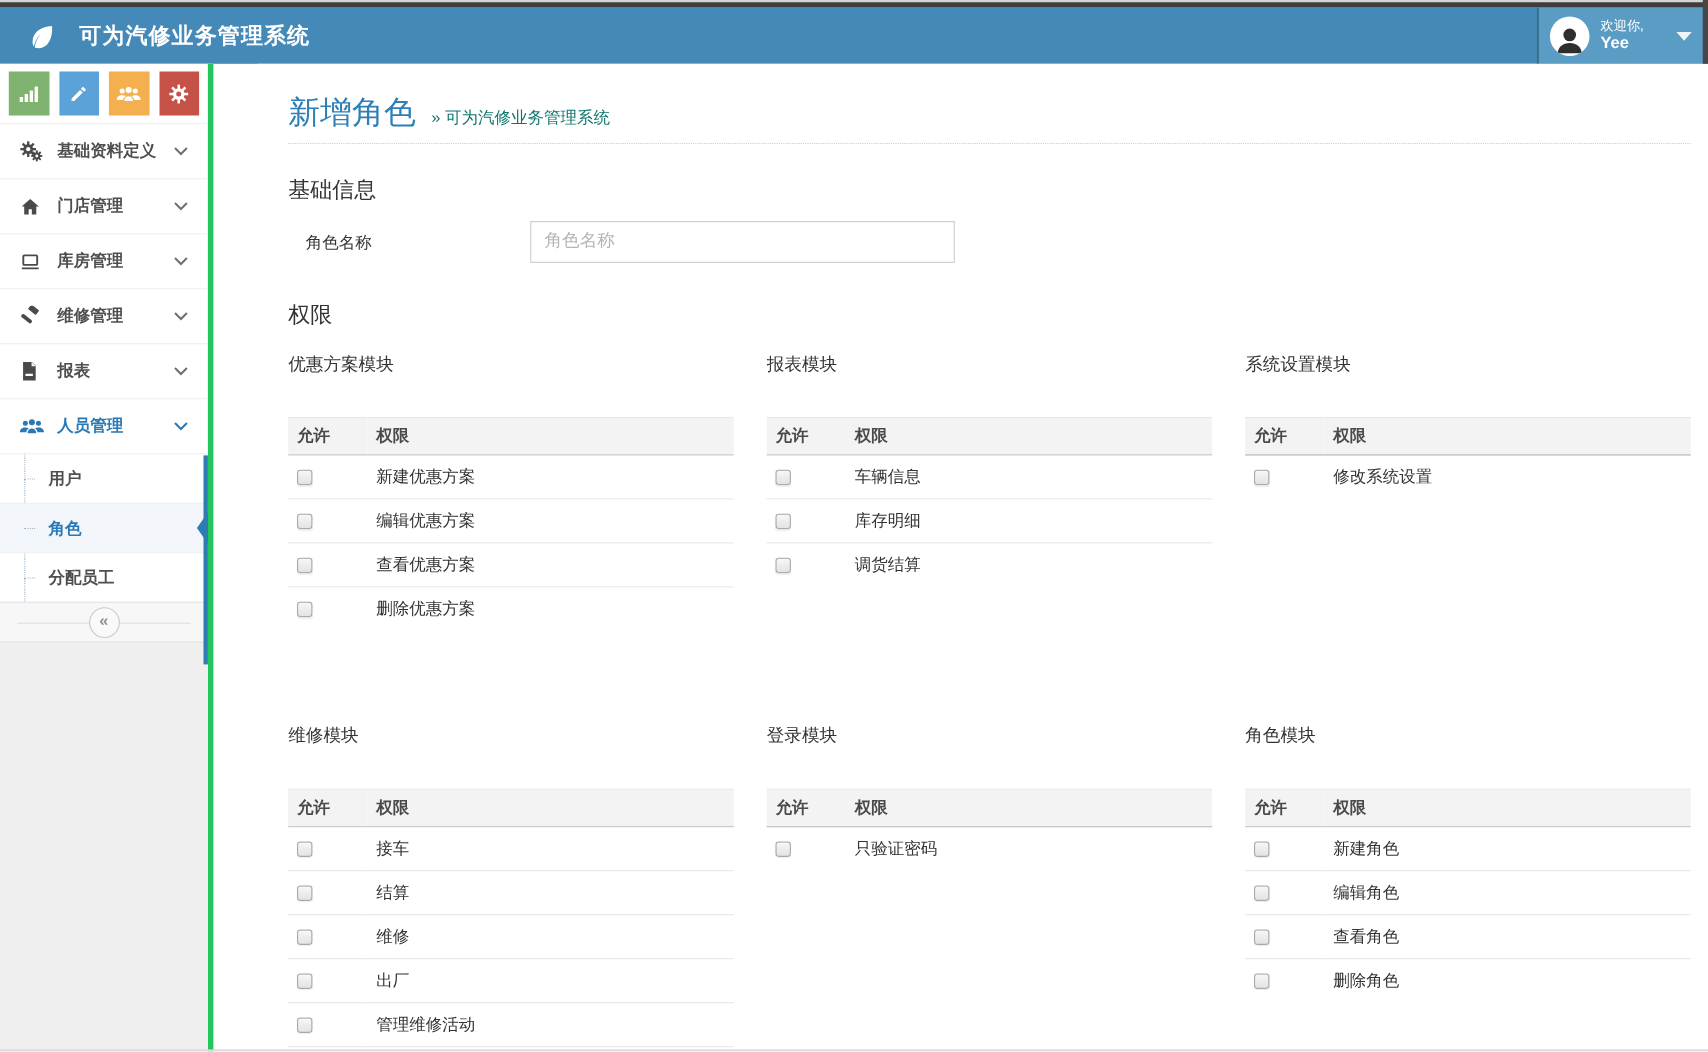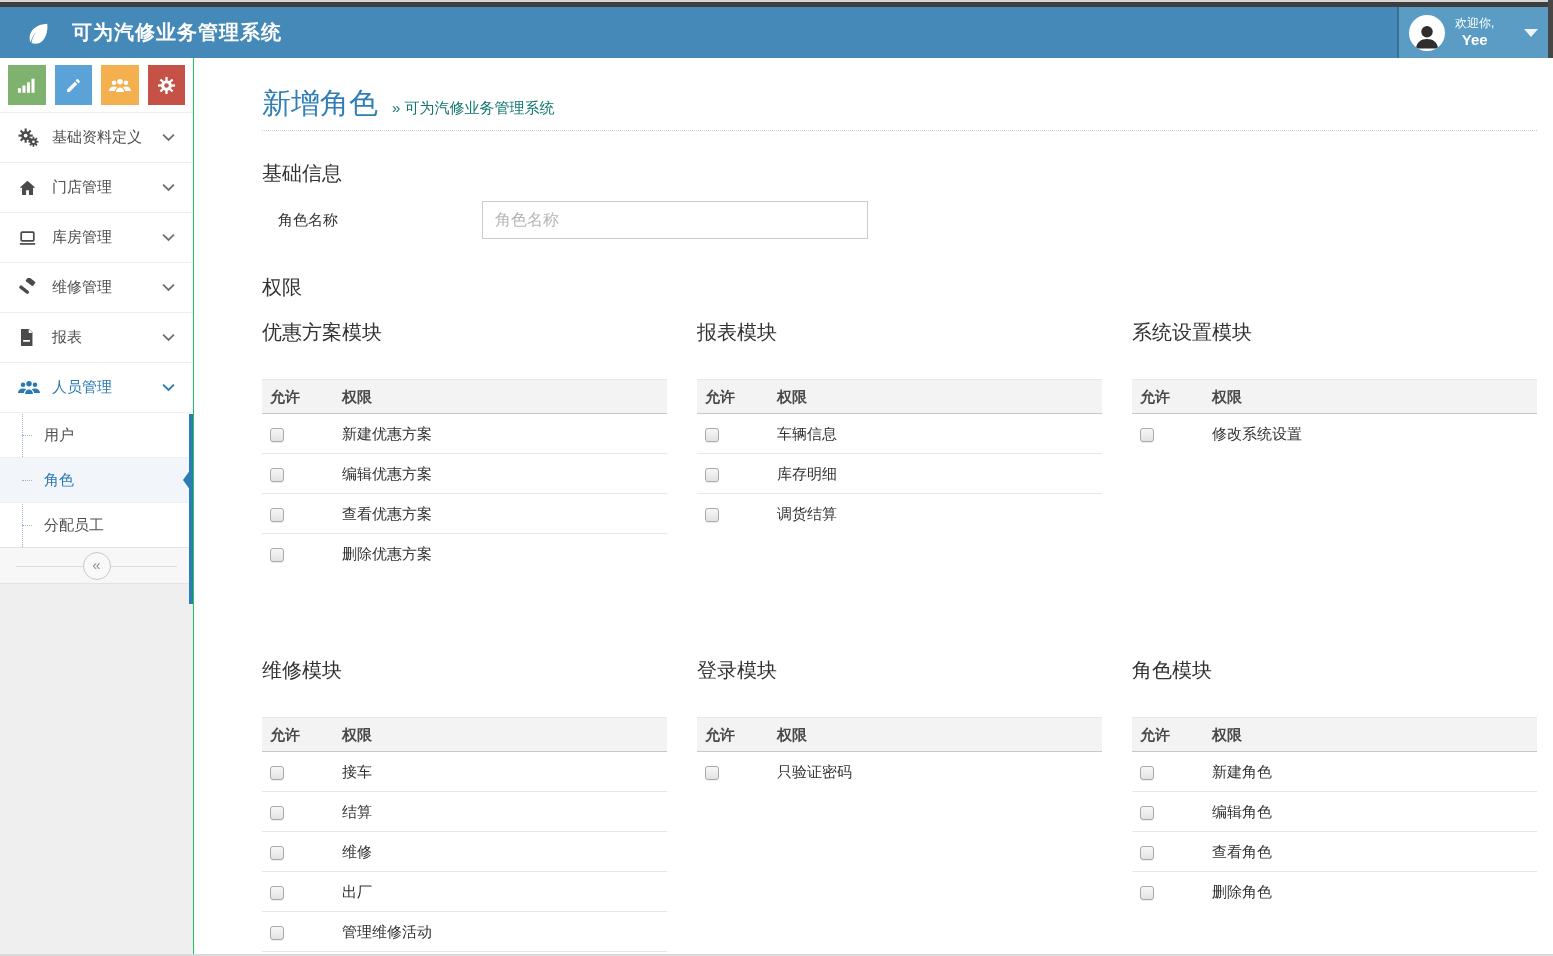--- a/index.html
+++ b/index.html
@@ -21,30 +21,30 @@
     display:flex; align-items:center; padding-left:26px; color:#fff;
   }
   .brand { display:flex; align-items:center; gap:22px; }
   .brand-title { font-size:20px; font-weight:bold; letter-spacing:1px; }
   .user-box {
     position:absolute; right:5px; top:0; height:51px; width:151px;
     background:#5b9cc5; border-left:2px solid #38708f;
     display:flex; align-items:center; padding:0 10px; gap:10px;
   }
   .avatar { width:36px; height:36px; border-radius:50%; background:#fff; display:flex; align-items:flex-end; justify-content:center; overflow:hidden; flex:none; }
-  .user-text { line-height:1.15;text-align:center; }
+  .user-text { line-height:1.15; }
   .user-welcome { font-size:12px; }
   .user-name { font-size:15px; font-weight:bold; }
   .caret-down { width:0; height:0; margin-left:auto; border-left:7px solid transparent; border-right:7px solid transparent; border-top:8px solid #eef4f8; }
 
   
   .sidebar {
     position:absolute; left:0; top:58px; bottom:0; width:194px;
-    background:#fff; border-right:1px solid #22c55e;
-    display:flex; flex-direction:column;
+    background:#fff; border-right:5px solid #22c55e;
+    display:flex; flex-direction:column;font-weight:bold;
   }
   .shortcut-row { display:flex; gap:9px; padding:7px 8px; height:54px; }
   .shortcut-btn { width:45px; height:40px; display:flex; align-items:center; justify-content:center; cursor:pointer; }
   .menu-item {
     height:50px; display:flex; align-items:center; padding:0 18px;
     border-top:1px solid #efefef; color:#4f4f4f; font-size:15px; cursor:pointer;
   }
   .menu-item .mi-icon { width:24px; display:flex; justify-content:flex-start; color:#4a4a4a; }
   .menu-item .mi-label { margin-left:10px; }
   .menu-item .mi-chevron { margin-left:auto; color:#707070; display:flex; }
@@ -86,21 +86,21 @@
   .text-input {
     width:386px; height:38px; border:1px solid #ccc; padding:8px 12px;
     font-size:16px; color:#555; font-family:inherit; outline:none;
   }
   .text-input::placeholder { color:#b5b5b5; }
 
   .perm-grid {
     margin-top:20px; display:grid; grid-template-columns:repeat(3,1fr);
     column-gap:30px; row-gap:86px; align-items:start;
   }
-  .module-title { margin:0 0 36px; font-size:20px; font-weight:normal; color:#333; line-height:22px; }
+  .module-title { margin:0 0 36px; font-size:16px; font-weight:normal; color:#333; line-height:22px; }
   .perm-table { width:100%; border-collapse:collapse; }
   .perm-table th {
     background:#f3f3f3; text-align:left; font-size:15px; color:#4a4a4a;
     padding:6px 8px; border-top:1px solid #e8e8e8; border-bottom:1px solid #c8c8c8; line-height:21px;
   }
   .perm-table th.col-allow, .perm-table td.cb-cell { width:72px; }
   .perm-table td { padding:9px 8px; font-size:15px; color:#333; border-bottom:1px solid #e7e7e7; line-height:21px;margin-left:24px; }
   .perm-table tr:last-child td { border-bottom:none; }
   .checkbox {
     display:inline-block; width:14px; height:14px; border:1px solid #a9a9a9; border-radius:3px;

